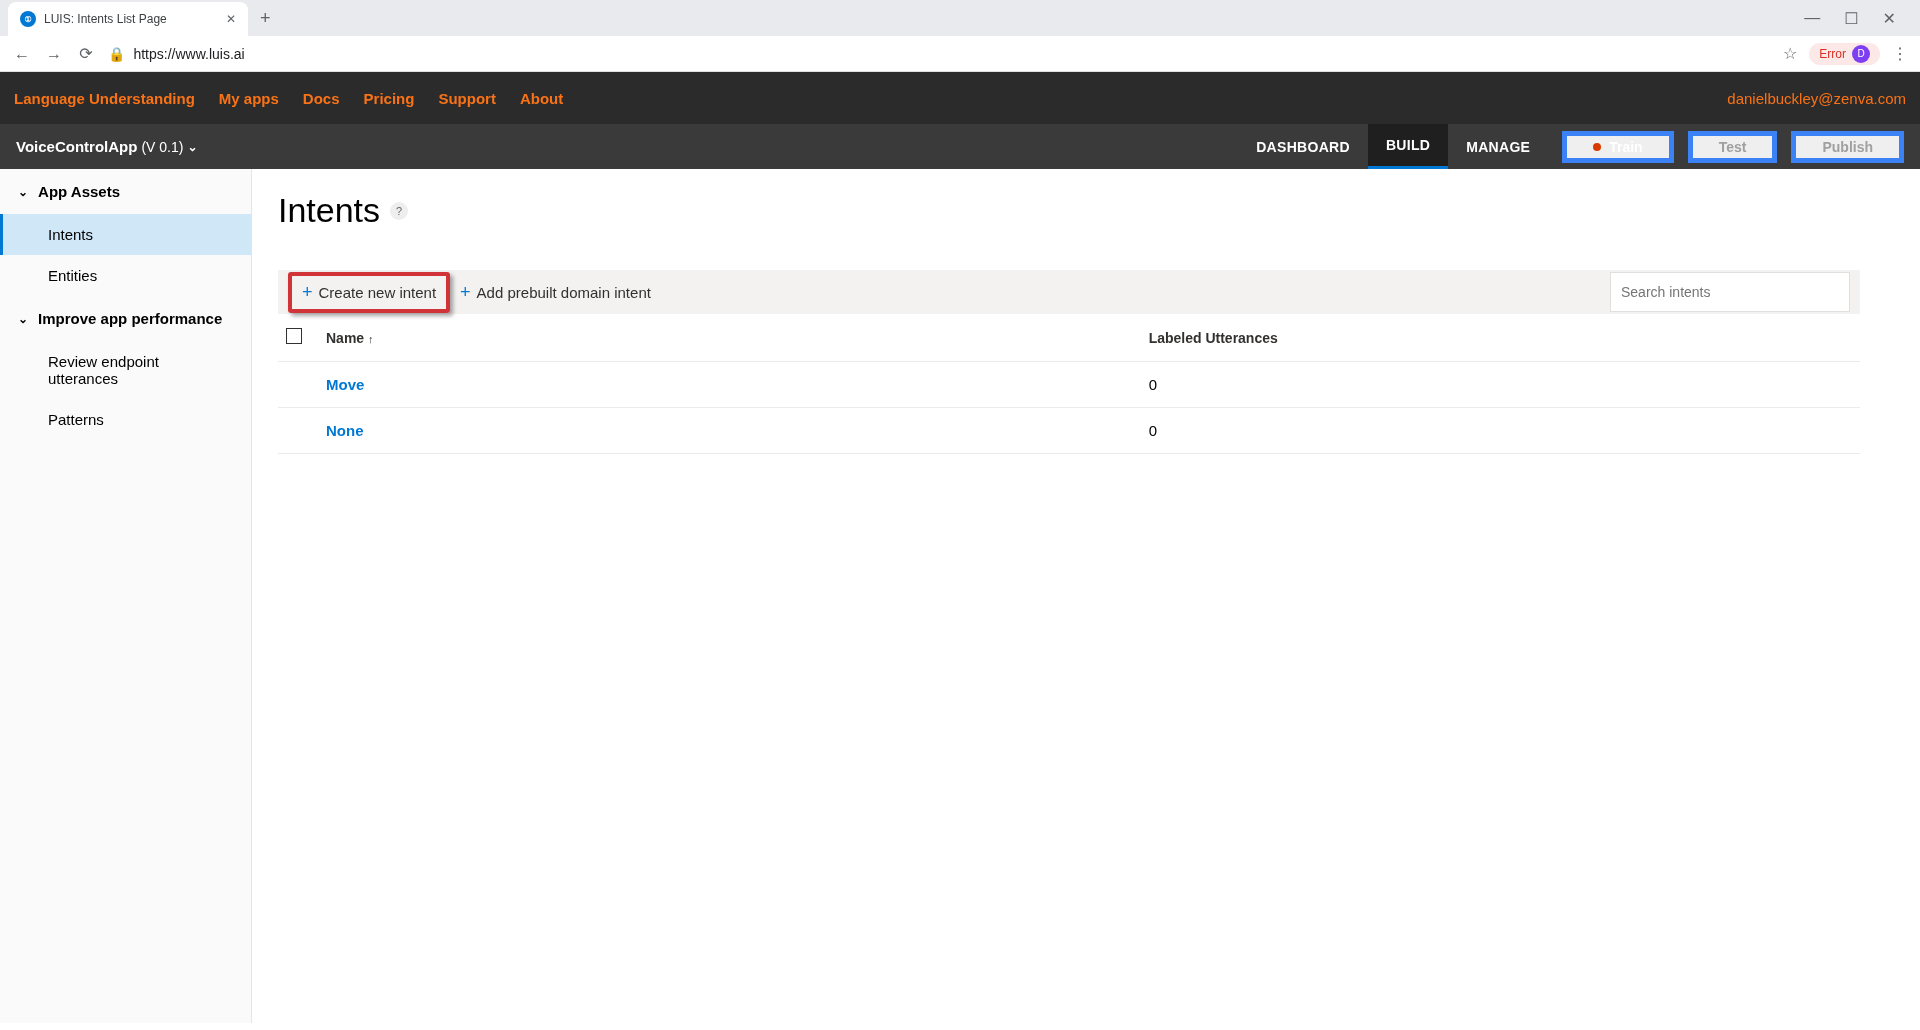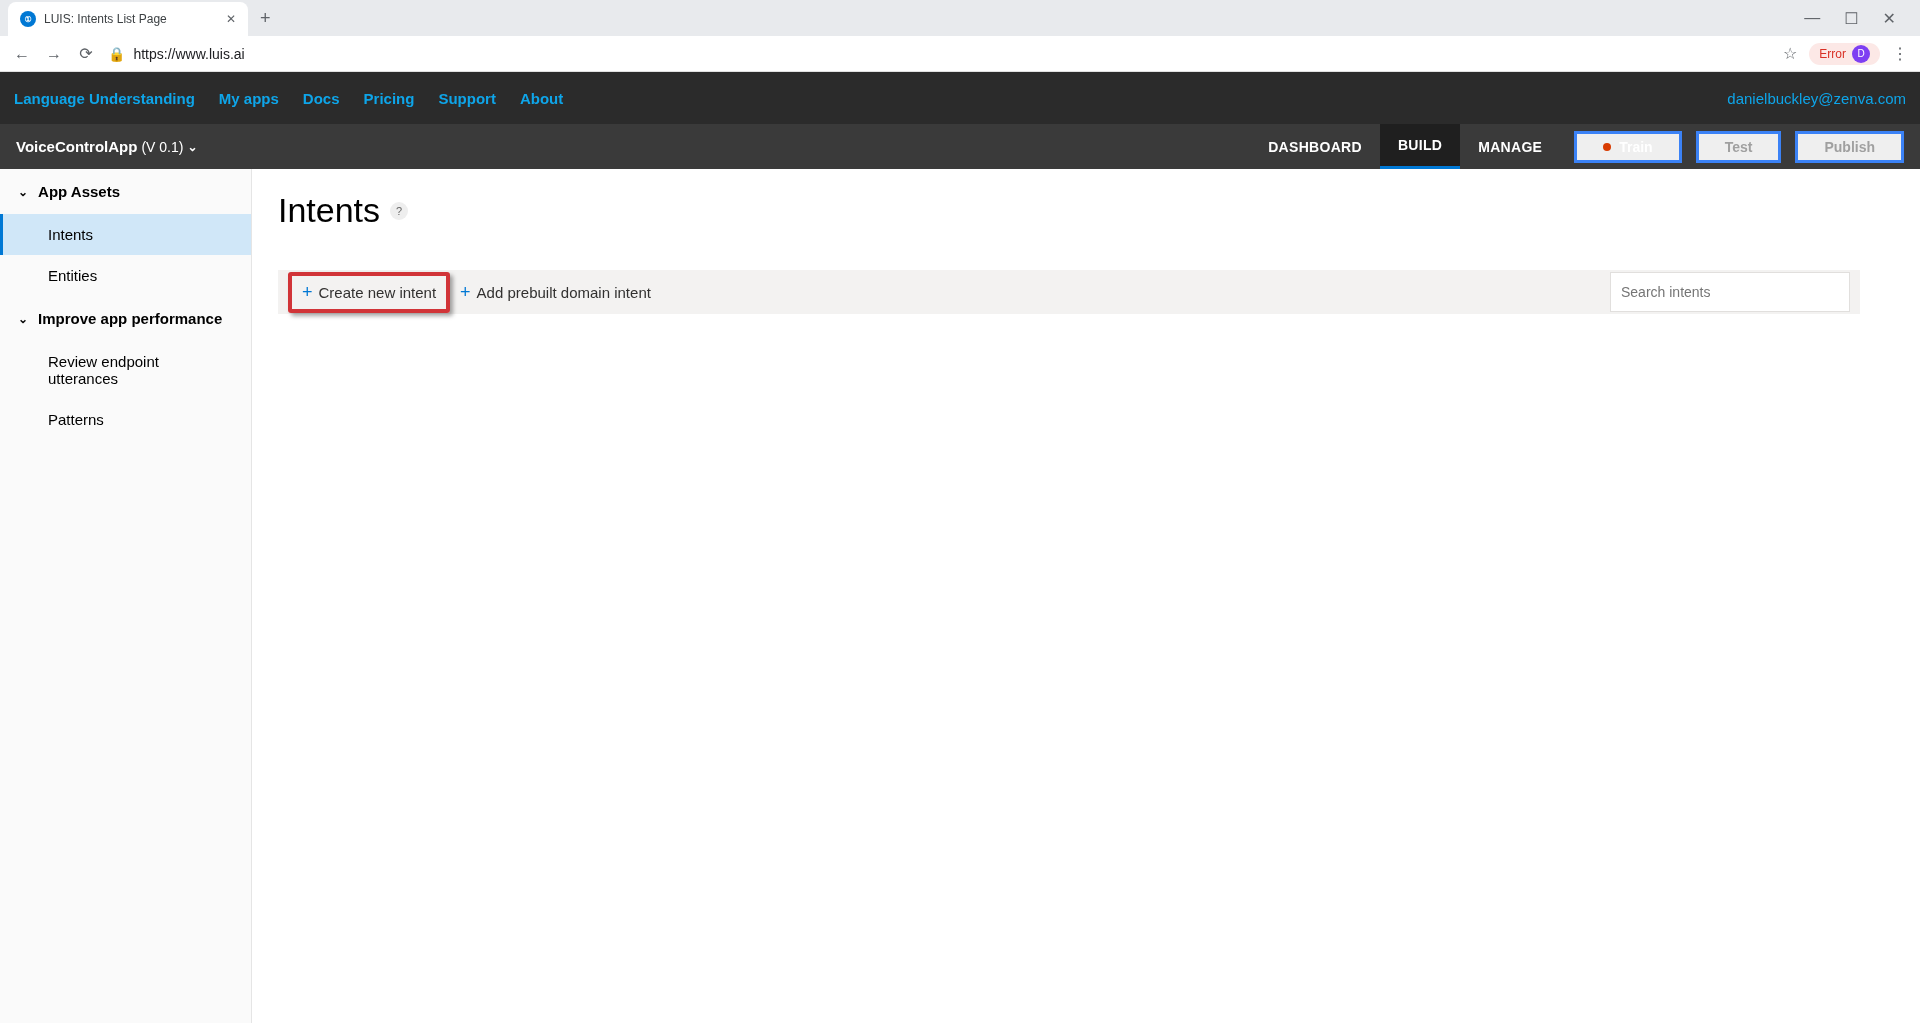--- a/index.html
+++ b/index.html
@@ -20,33 +20,33 @@
     .url-field { flex: 1; display: flex; align-items: center; gap: 8px; font-size: 14px; }
     .lock { color: #5f6368; }
     .url-host { color: #202124; }
     .url-path { color: #80868b; }
     .star { color: #5f6368; cursor: pointer; }
     .error-badge { background: #fce8e6; color: #d93025; font-size: 12px; padding: 2px 10px; border-radius: 12px; display:flex; align-items:center; gap:6px;}
     .avatar-circle { width:18px;height:18px;border-radius:50%;background:#7e3ff2;color:#fff;font-size:10px;display:flex;align-items:center;justify-content:center;}
     .kebab { color:#5f6368; cursor:pointer;}
 
     
-    .topnav { background: #2b2b2b; color: #0ea5e9; display: flex; align-items: center; height: 52px; padding: 0 14px; }
+    .topnav { background: #2b2b2b; color: #f97316; display: flex; align-items: center; height: 52px; padding: 0 14px; }
     .topnav .brand { font-weight: 600; font-size: 15px; margin-right: 24px; }
     .topnav .link { font-size: 15px; margin-right: 24px; cursor: pointer; font-weight: 600;}
     .topnav .user { margin-left: auto; font-size: 15px; font-weight: 400;}
 
     
     .subnav { background: #3a3a3a; color: #fff; display: flex; align-items: center; height: 45px; padding: 0 16px; }
     .appname { font-weight: 600; font-size: 15px; display:flex; align-items:center; gap:4px;}
     .appver { font-weight: 400; font-size: 14px; }
     .subnav-right { margin-left: auto; display: flex; align-items: center; height: 100%; gap: 0; }
     .subtab { padding: 0 18px; height: 100%; display: flex; align-items: center; font-weight: 700; font-size: 14px; cursor: pointer; letter-spacing: 0.3px;}
     .subtab.active { background: #1f1f1f; border-bottom: 3px solid #0078d4; }
-    .action-btn { margin-left: 14px; height: 32px; padding: 0 26px; border: 3px solid #3b82f6; background: #efefef; font-size: 14px; display:flex; align-items:center; gap:8px; cursor:pointer; font-weight:600;}
+    .action-btn { margin-left: 14px; height: 32px; padding: 0 26px; border: 5px solid #3b82f6; background: #efefef; font-size: 14px; display:flex; align-items:center; gap:8px; cursor:pointer; font-weight:600;}
     .action-btn.disabled { color: #a0a0a0; cursor: default; }
     .action-dot { width:8px;height:8px;border-radius:50%;background:#d83b01; }
 
     
     .content { display: flex; height: calc(100vh - 176px); }
     .sidebar { width: 252px; border-right: 1px solid #e5e5e5; background: #fafafa; display:flex; flex-direction:column;}
     .side-group { padding: 14px 18px; font-weight: 600; font-size: 15px; display:flex; align-items:center; gap:10px; cursor:pointer;}
     .side-item { padding: 12px 18px 12px 48px; font-size: 15px; cursor: pointer; }
     .side-item.active { background: #d0e7f8; border-left: 3px solid #0078d4; padding-left: 45px;}
     .side-footer { margin-top:auto; padding: 8px 18px 18px 48px; font-size:15px; position:relative;}
@@ -164,14 +164,35 @@
       </span>
       <span class="tool-btn">
         <span class="plus">+</span>
         <span>Add prebuilt domain intent</span>
       </span>
       <span class="search-wrap">
         <input class="search-input" placeholder="Search intents" style="">
       </span>
     </div>
 
+    <table>
+      <thead>
+        <tr>
+          <th style="width:40px"><span class="checkbox"></span></th>
+          <th style="width:52%"><span class="name-col"><span>Name</span> <span class="sort-arrow">↑</span></span></th>
+          <th>Labeled Utterances</th>
+        </tr>
+      </thead>
+      <tbody>
+        <tr>
+          <td></td>
+          <td class="link">Move</td>
+          <td>0</td>
+        </tr>
+        <tr>
+          <td></td>
+          <td class="link">None</td>
+          <td>0</td>
+        </tr>
+      </tbody>
+    </table>
   </div>
 </div>
 
 </body></html>

